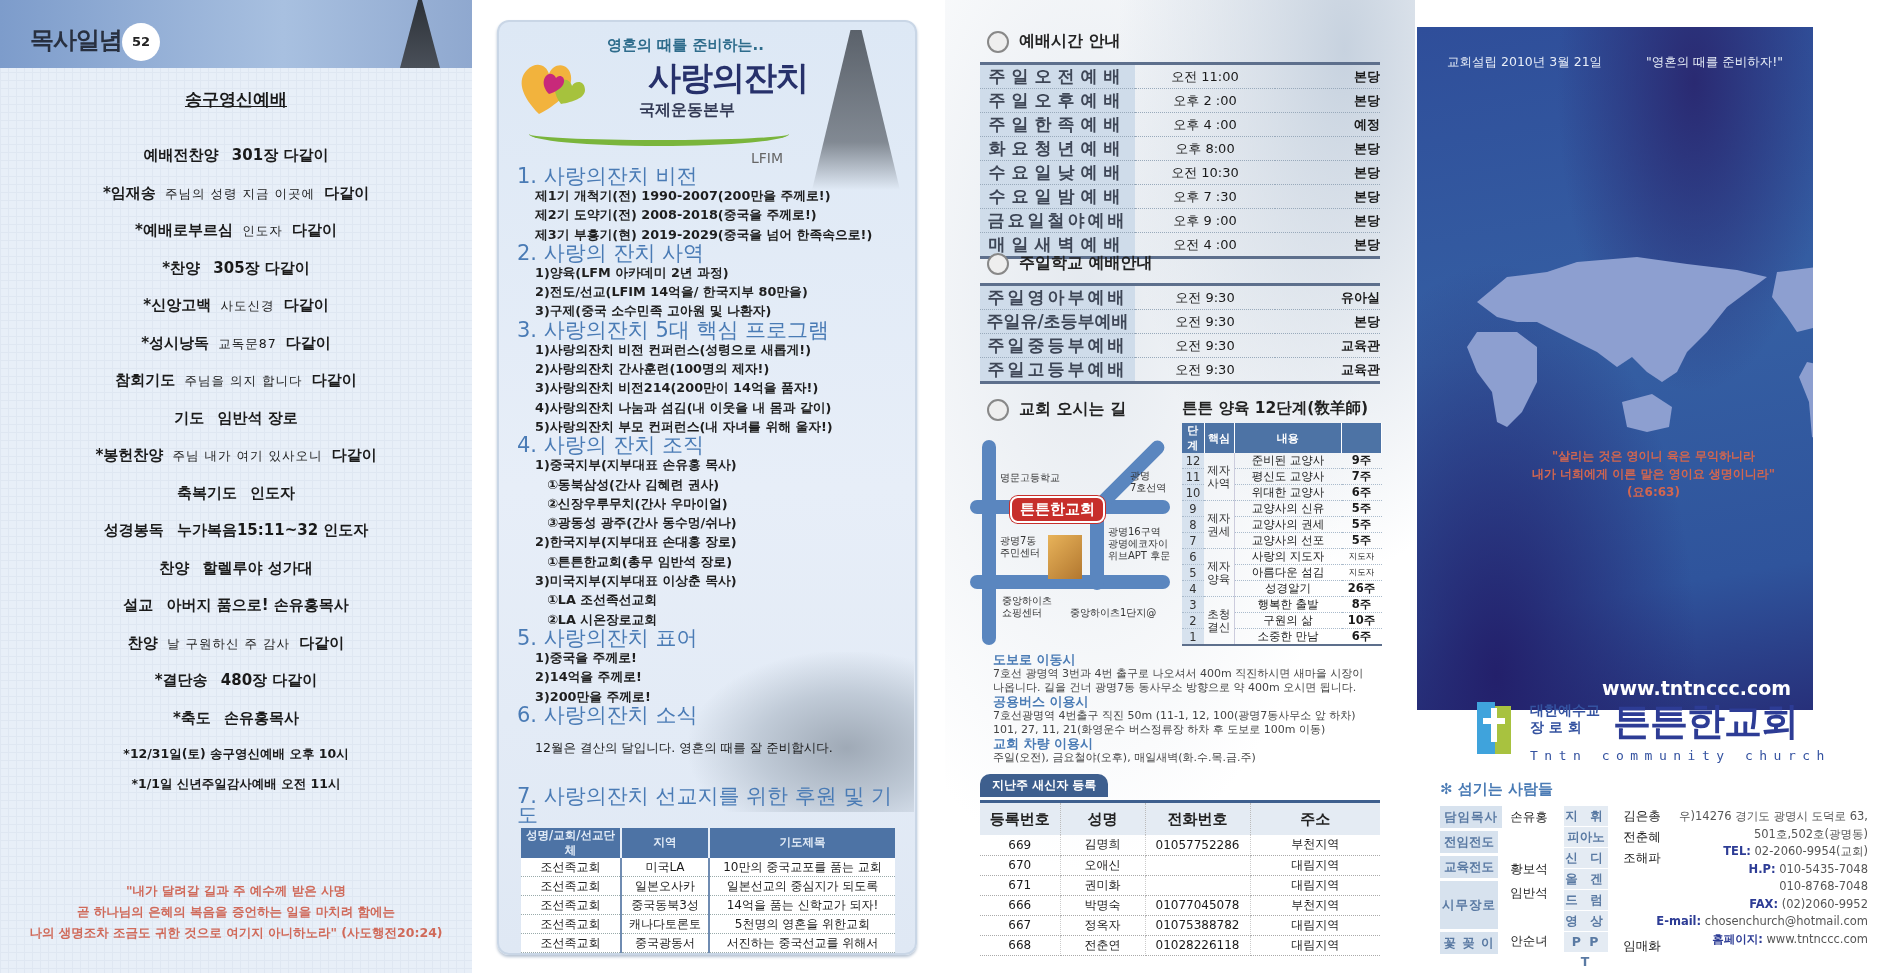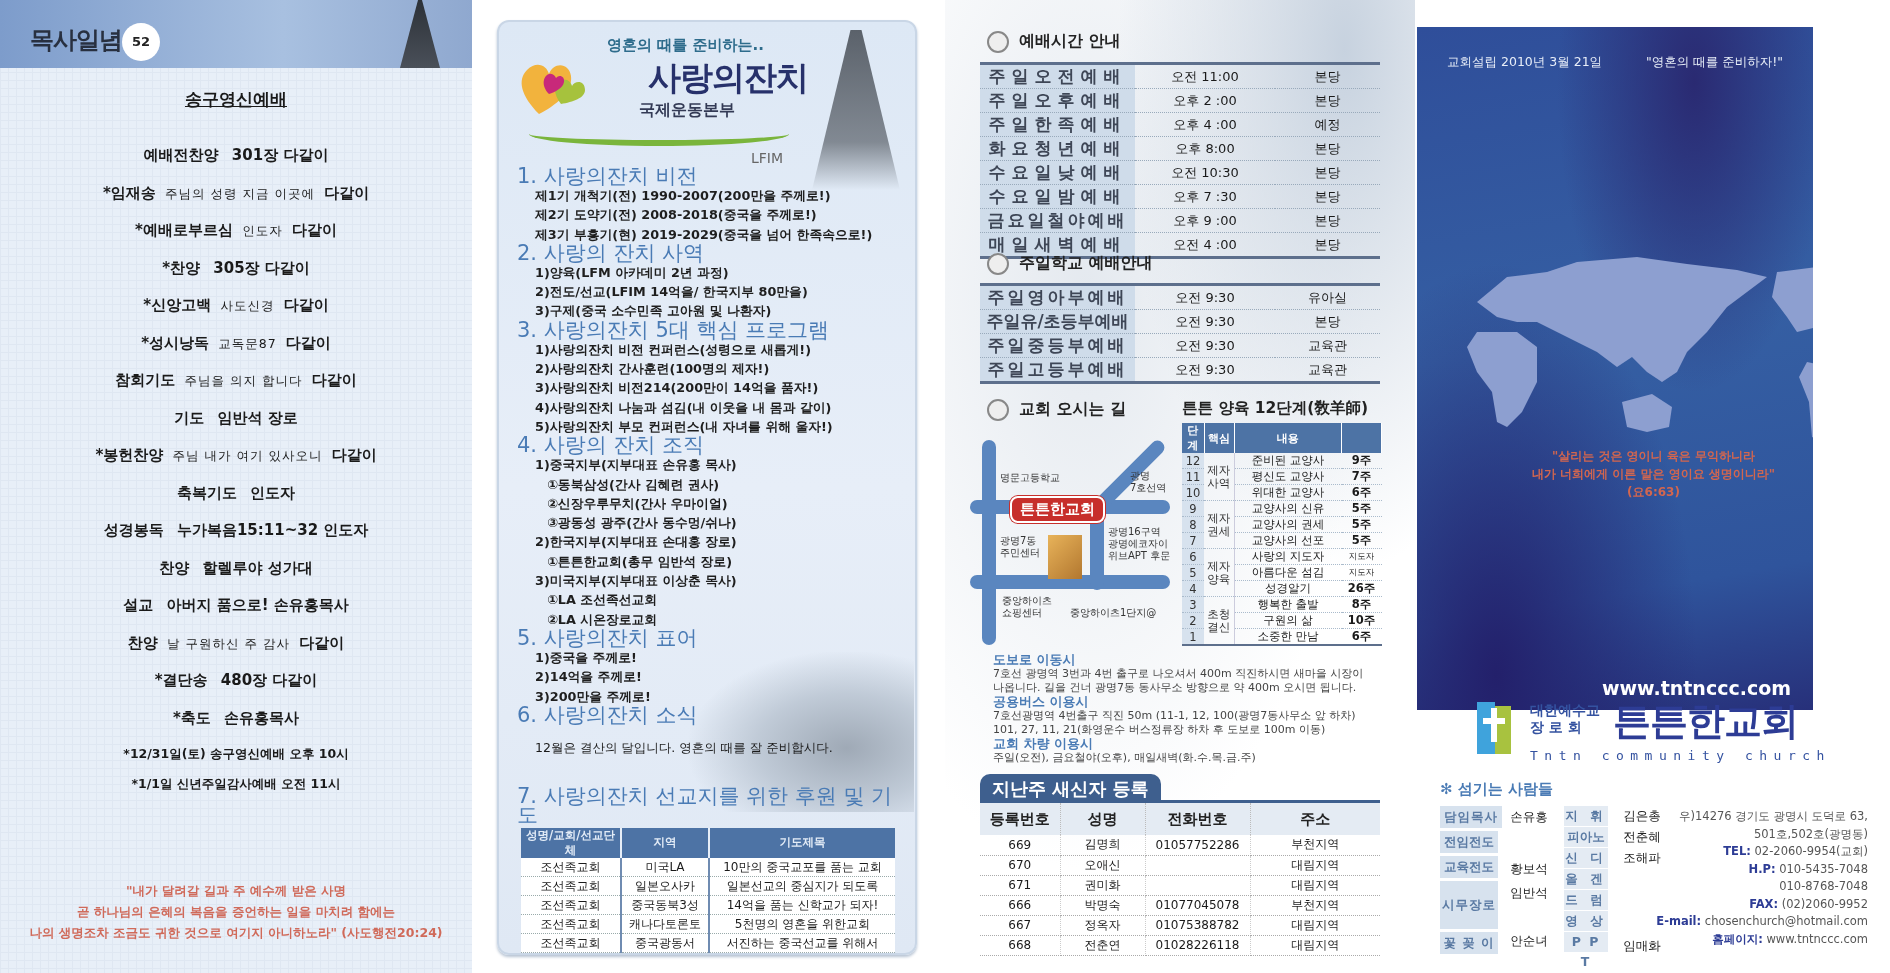--- a/index.html
+++ b/index.html
@@ -52,38 +52,38 @@
   
   .p3 { position: absolute; left: 945px; top: 0; width: 470px; height: 973px;
         background: radial-gradient(ellipse at 85% 5%, #c7d2df 0%, transparent 40%), radial-gradient(ellipse at 30% 30%, #e4e9ef 0%, #fff 60%); }
   .sec-title { position: absolute; font-size: 16px; font-weight: bold; color: #222; display: flex; align-items: center; }
   .clock { display: inline-block; width: 38px; height: 22px; margin-right: 6px; position: relative; }
   .clock::before { content: ""; position: absolute; left: 12px; top: 1px; width: 18px; height: 18px; border-radius: 50%; border: 2px solid #888; background: #eee; }
   .stbl { position: absolute; left: 35px; width: 400px; border-collapse: collapse; font-size: 13px; border-top: 3px solid #5d6f8c; border-bottom: 3px solid #5d6f8c; }
   .stbl td { height: 21px; border-bottom: 1px dotted #9ab; }
   .stbl td.n { background: #cfdcea; color: #3e4656; font-size: 17px; font-weight: bold; letter-spacing: 6px; text-align: center; width: 155px; }
   .stbl td.t { width: 140px; text-align: center; }
-  .stbl td.l { text-align: center; }
+  .stbl td.l { text-align: right; font-weight: bold; }
   .stbl2 td.n { letter-spacing: 3px; }
   .map { position: absolute; left: 25px; top: 440px; width: 200px; height: 215px; }
   .road { position: absolute; background: #5a86bf; border-radius: 8px; }
   .mlbl { position: absolute; font-size: 10px; color: #333; line-height: 12px; }
   .church-tag { position: absolute; left: 40px; top: 56px; background: #c72f2b; color: #fff; font-weight: bold; font-size: 15px; padding: 2px 8px; border-radius: 8px; border: 2px solid #fff; box-shadow: 0 0 0 1px #c72f2b; }
   .bldg { position: absolute; left: 78px; top: 95px; width: 34px; height: 44px; background: linear-gradient(135deg, #e8b35a, #b2772f); }
   .gtbl { position: absolute; left: 237px; top: 423px; width: 200px; border-collapse: collapse; font-size: 11.5px; border-bottom: 2px solid #5d6f8c; }
   .gtbl th { background: #4d73a5; color: #fff; height: 16px; font-size: 11px; border-right: 1px solid #fff; }
   .gtbl td { height: 15.5px; text-align: center; border-bottom: 1px dotted #abc; }
   .gtbl td.s { background: #d7e2ee; color: #333; width: 22px; }
   .gtbl td.c { color: #333; font-size: 11.5px; line-height: 13px; width: 30px; border-right: 1px solid #ccd; }
   .gtbl td.w { width: 40px; font-weight: bold; }
   .gtbl td.w.sm { font-size: 8.5px; font-weight: normal; }
   .dir { position: absolute; left: 48px; top: 652px; width: 400px; }
   .dir-h { color: #4a7bb5; font-size: 13px; font-weight: bold; line-height: 15px; }
   .dir-t { font-size: 11px; color: #444; line-height: 13.5px; white-space: nowrap; }
-  .reg-tab { position: absolute; left: 35px; top: 774px; background: #3e5f8e; color: #fff; font-size: 18px; font-weight: bold; padding: 3px 12px; border-radius: 10px 10px 0 0; }
+  .reg-tab { position: absolute; left: 35px; top: 774px; background: #3e5f8e; color: #fff; font-size: 12px; font-weight: bold; padding: 3px 12px; border-radius: 10px 10px 0 0; }
   .reg-line { position: absolute; left: 35px; top: 800px; width: 400px; height: 3px; background: #3e5f8e; }
   .rtbl { position: absolute; left: 35px; top: 803px; width: 400px; border-collapse: collapse; font-size: 12px; }
   .rtbl th { background: #e4ebf3; height: 32px; font-size: 15px; font-weight: bold; color: #222; border-right: 1px dotted #bbb; }
   .rtbl td { height: 20px; text-align: center; border-bottom: 1px dotted #aaa; border-right: 1px dotted #ccc; }
   .rtbl td:last-child, .rtbl th:last-child { border-right: none; }
 
   
   .p4-cover { position: absolute; left: 1417px; top: 0; width: 396px; height: 683px;
         background: radial-gradient(ellipse at 70% 8%, #2a2a72 0%, transparent 35%), radial-gradient(ellipse at 20% 95%, #23206b 0%, transparent 45%), linear-gradient(170deg, #2f4e9a 0%, #355fa3 45%, #2f549c 80%, #27307a 100%); overflow: hidden; margin-top: 27px; }
   .p4-est { position: absolute; left: 30px; top: 27px; color: #e8eef8; font-size: 12.5px; }

